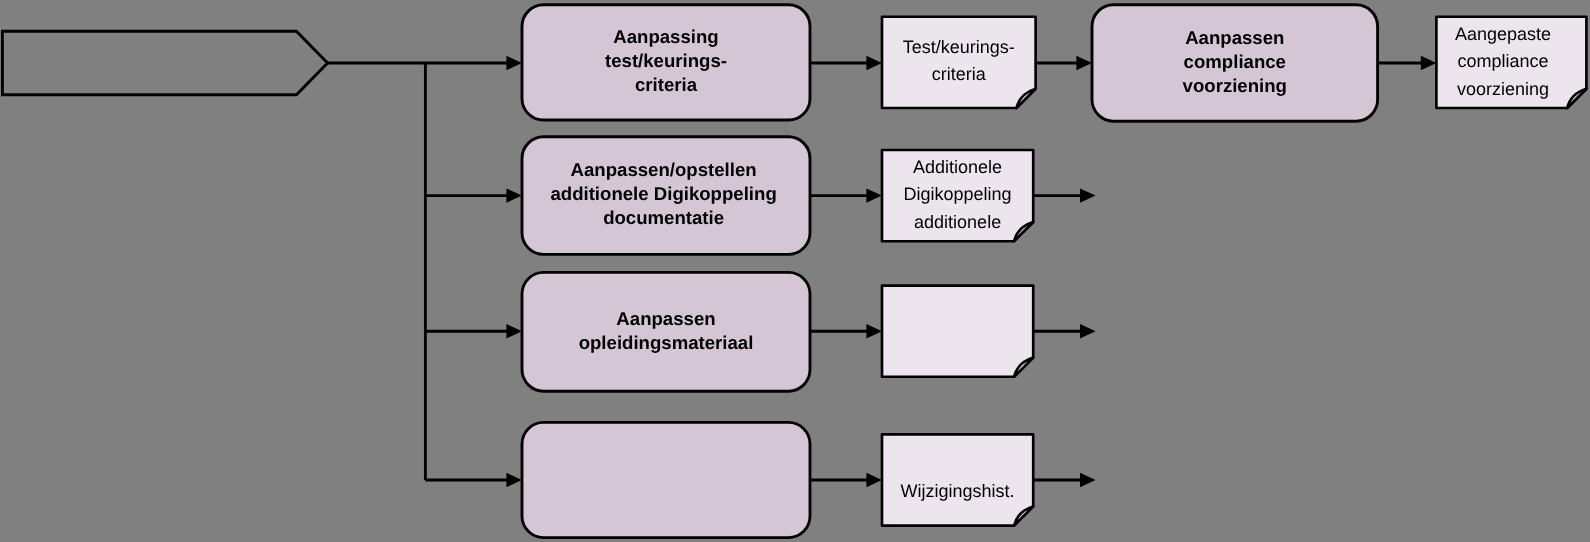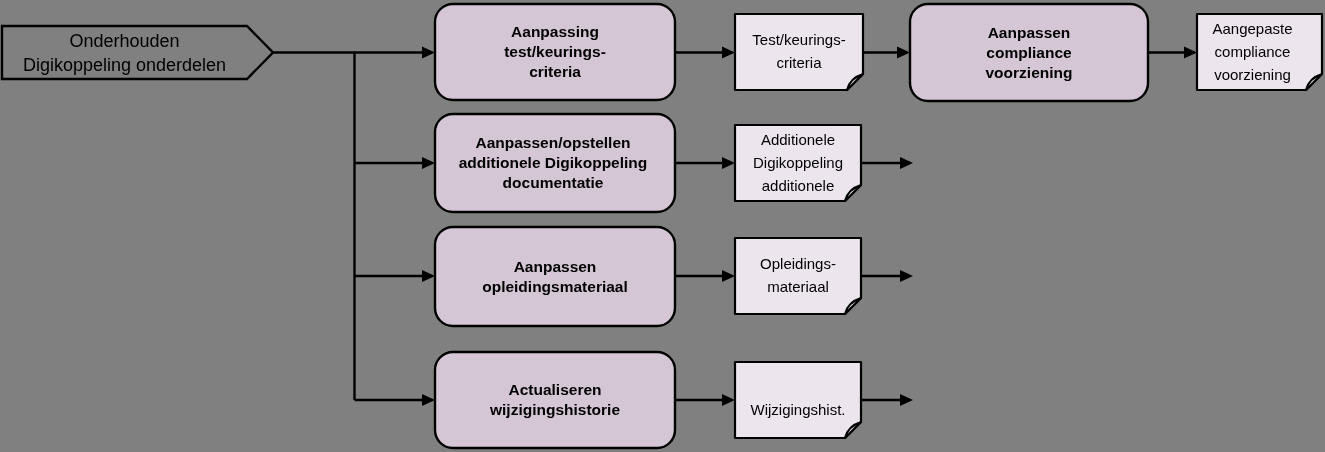--- a/index.html
+++ b/index.html
@@ -82,42 +82,36 @@
       <path d="M845,314 Q848,302 861,298 L845,314 Z" fill="#ece5ee"></path>
 
       <path d="M735,362 H861 V422 L845,438 H735 Z" fill="#ece5ee"></path>
       <path d="M845,438 Q848,426 861,422 L845,438 Z" fill="#ece5ee"></path>
 
       <path d="M1197,14 H1322 V74 L1306,90 H1197 Z" fill="#ece5ee"></path>
       <path d="M1306,90 Q1309,78 1322,74 L1306,90 Z" fill="#ece5ee"></path>
     </g>
   </svg>
 
-  <div class="lbl lbl-start" style="left:2px; top:26px; width:245px; height:53px;">Onderhouden
-Digikoppeling onderdelen</div>
 
   <div class="lbl lbl-proc" style="left:435px; top:4px; width:240px; height:96px;border-radius:25px;">Aanpassing
 test/keurings-
 criteria</div>
   <div class="lbl lbl-proc" style="left:435px; top:114px; width:236px; height:98px;">Aanpassen/opstellen
 additionele Digikoppeling
 documentatie</div>
   <div class="lbl lbl-proc" style="left:435px; top:227px; width:240px; height:99px;">Aanpassen
 opleidingsmateriaal</div>
-  <div class="lbl lbl-proc" style="left:435px; top:352px; width:240px; height:96px;">Actualiseren
-wijzigingshistorie</div>
   <div class="lbl lbl-proc" style="left:910px; top:4px; width:238px; height:97px;">Aanpassen
 compliance
 voorziening</div>
 
   <div class="lbl lbl-doc" style="left:735px; top:14px; width:128px; height:74px;">Test/keurings-
 criteria</div>
   <div class="lbl lbl-doc" style="left:735px; top:125px; width:126px; height:74px;">Additionele
 Digikoppeling
 additionele</div>
-  <div class="lbl lbl-doc" style="left:735px; top:238px; width:126px; height:74px;">Opleidings-
-materiaal</div>
   <div class="lbl lbl-doc" style="left:735px; top:362px; width:126px; height:94px;">Wijzigingshist.</div>
   <div class="lbl lbl-doc" style="left:1197px; top:14px; width:111px; height:74px;">Aangepaste
 compliance
 voorziening</div>
 
 </div>
 
 </body></html>

